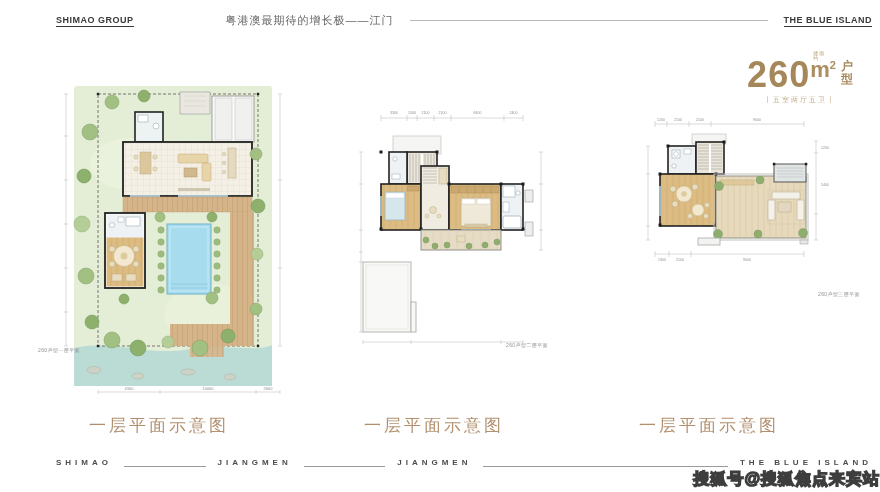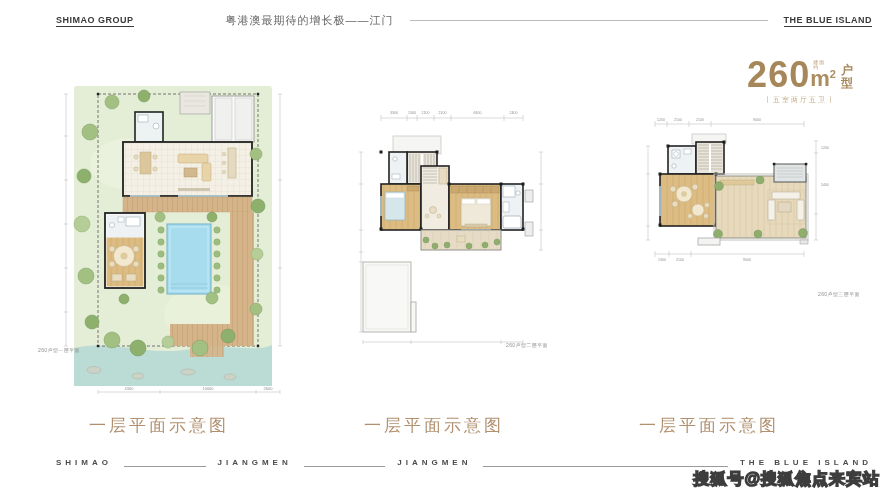--- a/index.html
+++ b/index.html
@@ -8,21 +8,21 @@
     font-family:"Liberation Sans",sans-serif;
   }
   
   .header{position:absolute;left:56px;right:8px;top:13px;display:flex;align-items:center}
   .h-logo{font-size:9px;font-weight:bold;color:#3a3a3a;letter-spacing:.5px;
     border-bottom:1px solid #3a3a3a;padding-bottom:1px;white-space:nowrap}
   .h-tag{font-size:11px;color:#666;letter-spacing:1px;margin-left:92px;white-space:nowrap}
   .h-rule{flex:1;height:1px;background:#bbbbbb;margin:0 16px}
   
   .unit-block{position:absolute;left:744px;top:60px;width:112px;color:#a5875a}
-  .unit-row{display:flex;align-items:flex-end;justify-content:center}
+  .unit-row{display:flex;align-items:flex-start;justify-content:center}
   .u-num{font-size:36px;font-weight:bold;line-height:30px;letter-spacing:1px}
   .u-mwrap{position:relative;margin-left:0}
   .u-tiny{position:absolute;top:-9px;left:3px;font-size:5px;line-height:5px;
     color:#b89a6e;letter-spacing:1px;white-space:nowrap}
   .u-m{font-size:22px;font-weight:bold;line-height:19px;color:#ab8d60}
   .u-sup{font-size:11px;vertical-align:super;line-height:0}
   .u-hx{display:flex;flex-direction:column;margin-left:5px;margin-bottom:0;
     font-size:12px;line-height:13px;font-weight:bold;color:#a5875a}
   .u-spec{margin-top:5px;font-size:7px;letter-spacing:2px;color:#c4ab88;
     text-align:center;white-space:nowrap}

